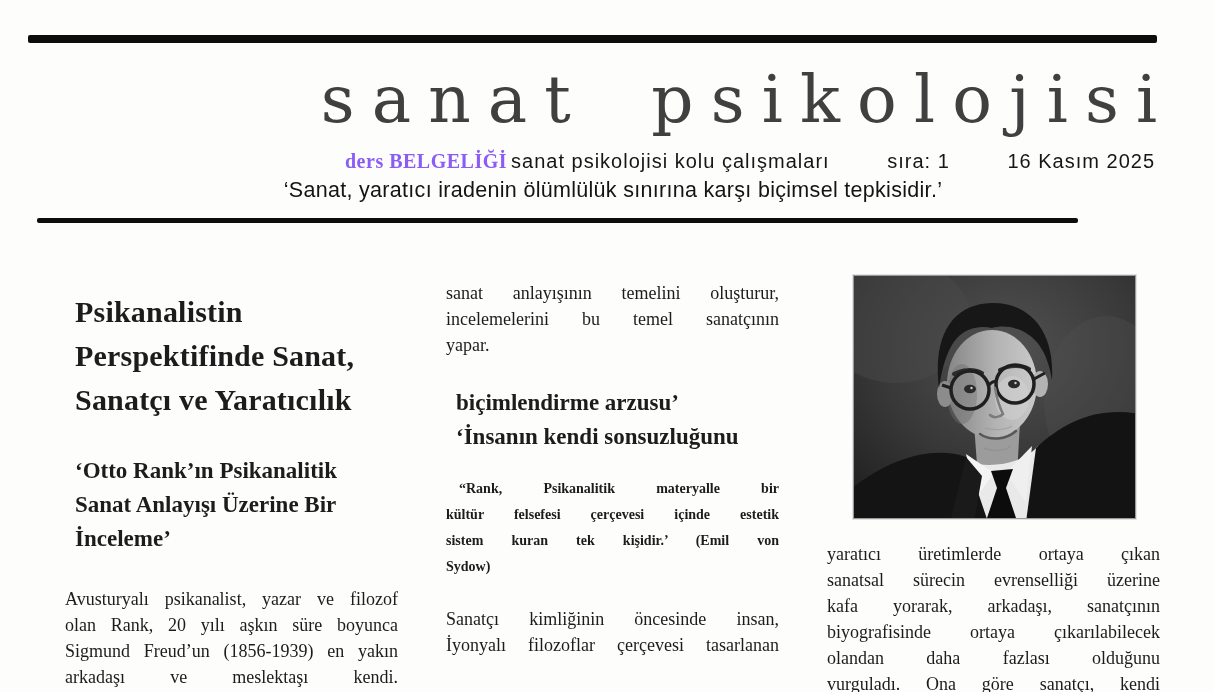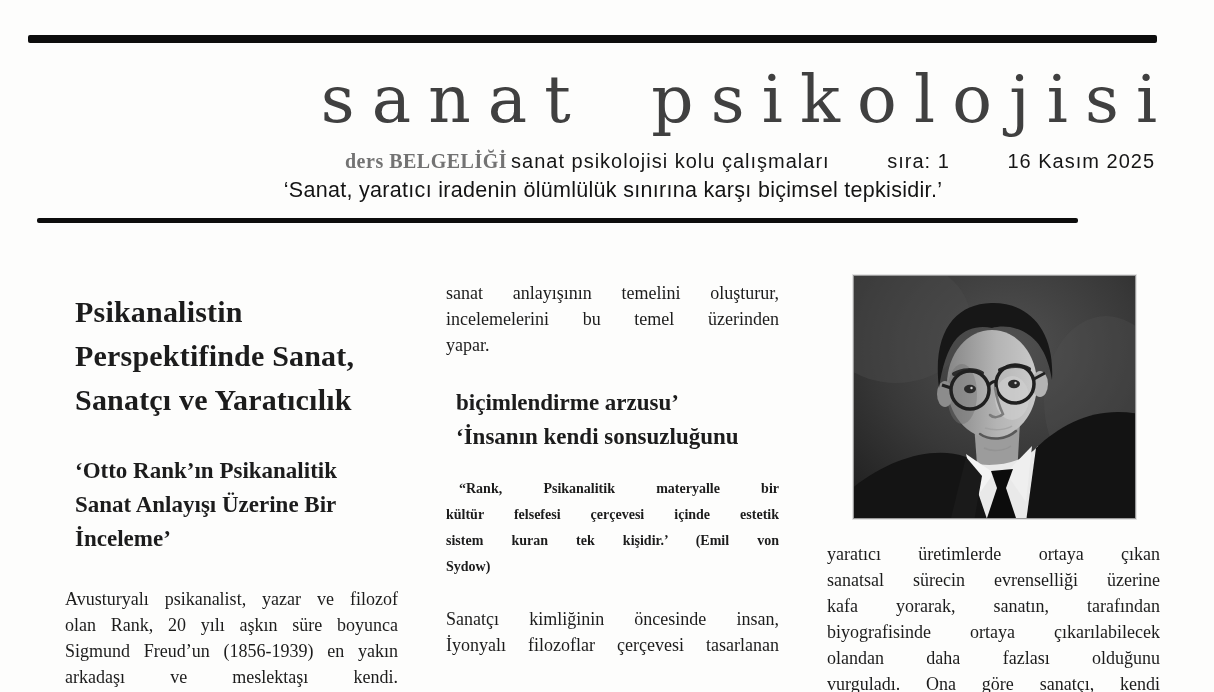--- a/index.html
+++ b/index.html
@@ -15,21 +15,21 @@
   .masthead{
     position:absolute;left:295px;top:62px;width:905px;margin:0;
     text-align:center;font-family:"DejaVu Serif",serif;font-weight:normal;
     font-size:66px;line-height:1.15;letter-spacing:0.26em;word-spacing:0.38em;
     color:#404040;white-space:nowrap;
   }
   .infoline{
     position:absolute;left:345px;top:150px;width:810px;
     display:flex;justify-content:space-between;align-items:baseline;
   }
-  .info-serif-bold{font-family:"Liberation Serif",serif;font-weight:bold;font-size:20px;letter-spacing:0.5px;color:#737373;}
+  .info-serif-bold{font-family:"Liberation Serif",serif;font-weight:bold;font-size:20px;letter-spacing:0.5px;color:#8b5cf6;}
   .info-sans{font-family:"Liberation Sans",sans-serif;font-size:20px;letter-spacing:1px;color:#161616;}
   .motto{
     position:absolute;left:0;top:178px;width:1226px;text-align:center;
     font-family:"Liberation Sans",sans-serif;font-size:21.5px;letter-spacing:0.3px;color:#141414;
   }
 
   .col{position:absolute;top:272px;width:333px;}
   .col-left{left:65px;}
   .col-mid{left:446px;}
   .col-right{left:827px;}
@@ -94,21 +94,21 @@
         <div class="tl">Avusturyalı psikanalist, yazar ve filozof</div>
         <div class="tl">olan Rank, 20 yılı aşkın süre boyunca</div>
         <div class="tl">Sigmund Freud’un (1856-1939) en yakın</div>
         <div class="tl">arkadaşı ve meslektaşı kendi.</div>
       </div>
   </section>
 
   <section class="col col-mid" data-name="column-middle">
     <div class="para jp last-left" data-name="mid-para-1">
         <div class="tl">sanat anlayışının temelini oluşturur,</div>
-        <div class="tl">incelemelerini bu temel üzerinden</div>
+        <div class="tl">incelemelerini bu temel sanatçının</div>
         <div class="tl">yapar.</div>
       </div>
     <div class="subhead" data-name="mid-subhead">
         <div class="tl">biçimlendirme arzusu’</div>
         <div class="tl">‘İnsanın kendi sonsuzluğunu</div>
       </div>
     <div class="para jp last-left" data-name="quote-para">
         <div class="tl">“Rank, Psikanalitik materyalle bir</div>
         <div class="tl">kültür felsefesi çerçevesi içinde estetik</div>
         <div class="tl">sistem kuran tek kişidir.’ (Emil von</div>
@@ -176,20 +176,20 @@
 
         <path d="M141,112 C143,124 146,132 149,138 C145,142 139,142 136,139" stroke="#7b7b7b" stroke-width="2.5" fill="none" stroke-linecap="round"></path>
         <path d="M126,158 C136,165 152,164 162,155" stroke="#585858" stroke-width="2.5" fill="none" stroke-linecap="round"></path>
         <path d="M131,152 C140,155 152,154 158,150" stroke="#9a9a9a" stroke-width="1.5" fill="none" opacity="0.6"></path>
         <path d="M130,172 C138,176 150,175 157,170" stroke="#8a8a8a" stroke-width="1.5" fill="none" opacity="0.5"></path>
       </svg>
     </figure>
     <div class="para jp" data-name="right-body-para">
         <div class="tl">yaratıcı üretimlerde ortaya çıkan</div>
         <div class="tl">sanatsal sürecin evrenselliği üzerine</div>
-        <div class="tl">kafa yorarak, sanatın, tarafından</div>
+        <div class="tl">kafa yorarak, arkadaşı, sanatçının</div>
         <div class="tl">biyografisinde ortaya çıkarılabilecek</div>
         <div class="tl">olandan daha fazlası olduğunu</div>
         <div class="tl">vurguladı. Ona göre sanatçı, kendi</div>
       </div>
   </section>
 
 </div>
 
 </body></html>

